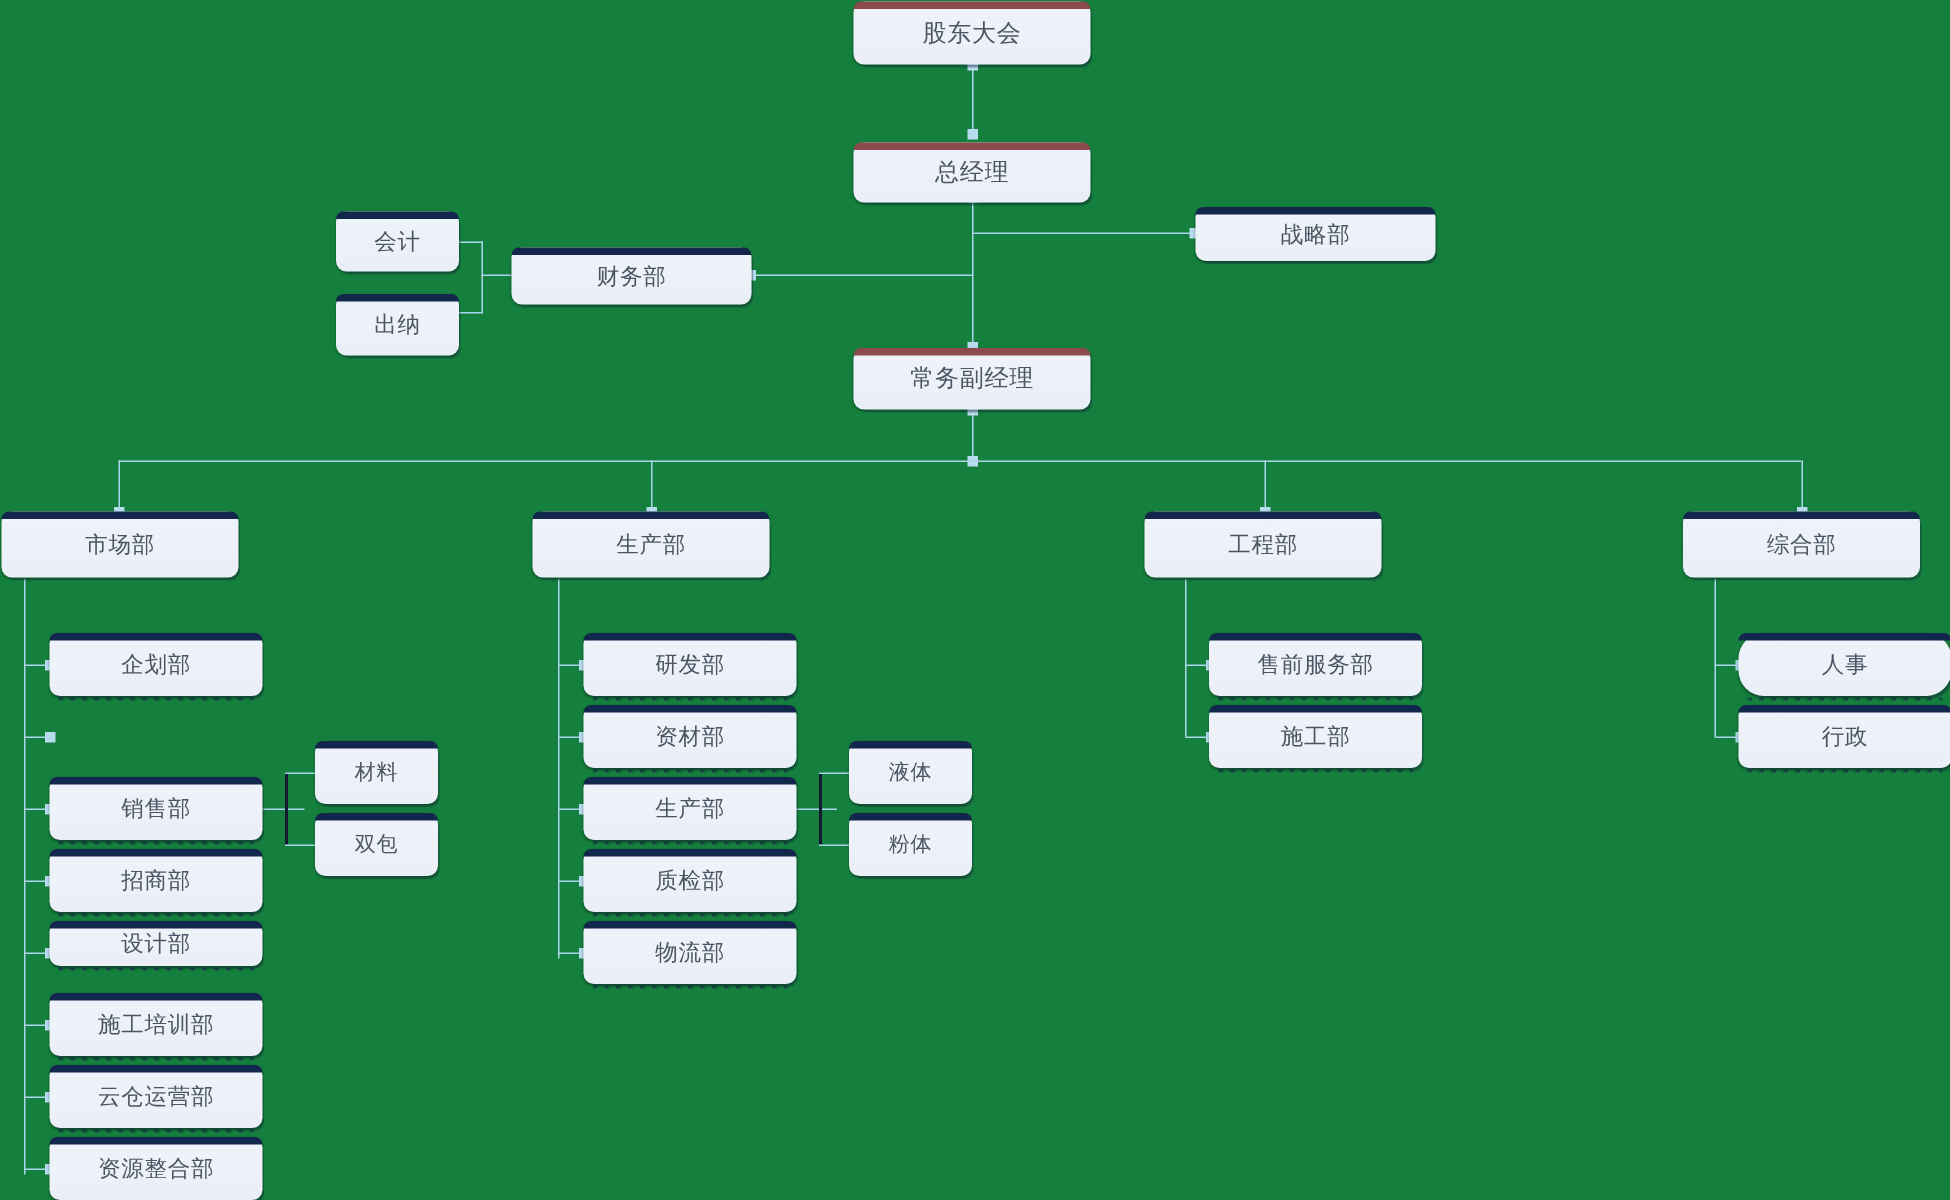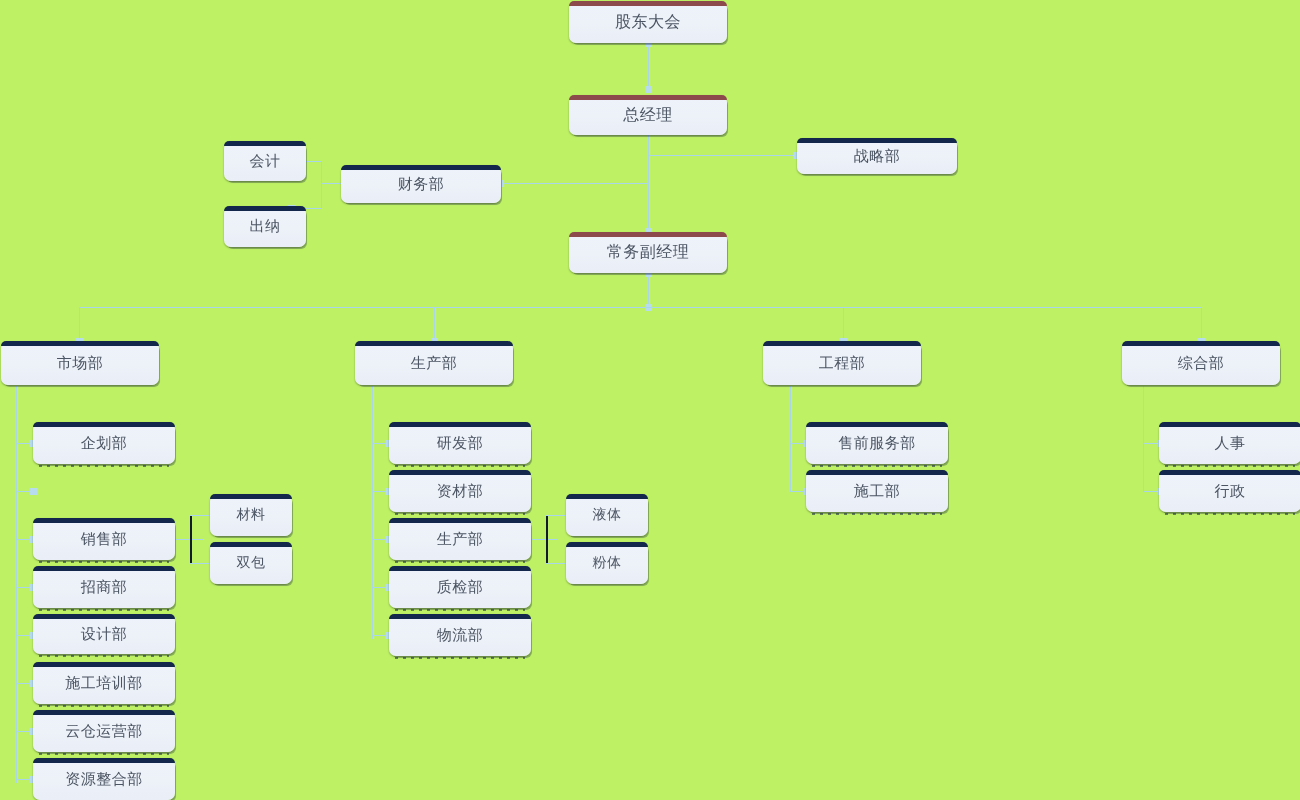--- a/index.html
+++ b/index.html
@@ -1,20 +1,20 @@
 <!DOCTYPE html>
 <html><head>
 <meta charset="utf-8">
 <title>Org Chart</title>
 <style>
   html,body{margin:0;padding:0;background:#000;}
   #canvas{
     position:relative;
     width:1300px;height:800px;
-    background:#bef264;
+    background:#15803d;
     overflow:hidden;
     font-family:Liberation Serif, serif;
   }
 
   
   .ln{position:absolute;background:#a9d6ea;}
   .ln.h{height:1px;}
   .ln.v{width:1px;}
   .ln.dark{background:#111a2e;}
   .dot{position:absolute;width:7px;height:7px;background:#b6dcee;}
@@ -147,53 +147,53 @@
   <div class="dot" style="left:1157px;top:488px;"></div>
 
   <div class="node red lv1 nocap" style="left:569px;top:1px;width:158px;height:42px;">股东大会</div>
 
   <div class="node red lv1 nocap" style="left:569px;top:95px;width:158px;height:40px;">总经理</div>
 
   <div class="node red lv1 nocap" style="left:569px;top:232px;width:158px;height:41px;">常务副经理</div>
 
   <div class="node navy lv3 nocap" style="left:224px;top:141px;width:82px;height:40px;">会计</div>
 
-  <div class="node navy lv3 nocap" style="left:224px;top:206px;width:82px;height:41px;">出纳</div>
+  <div class="node navy lv3 nocap" style="left:224px;top:196px;width:82px;height:41px;">出纳</div>
 
   <div class="node navy lv2 nocap" style="left:341px;top:165px;width:160px;height:38px;">财务部</div>
 
   <div class="node navy lv2 nocap" style="left:1px;top:341px;width:158px;height:44px;">市场部</div>
 
   <div class="node navy lv2 nocap" style="left:797px;top:138px;width:160px;height:36px;">战略部</div>
 
   <div class="node navy lv2 nocap" style="left:355px;top:341px;width:158px;height:44px;">生产部</div>
 
   <div class="node navy lv2 nocap" style="left:763px;top:341px;width:158px;height:44px;">工程部</div>
 
   <div class="node navy lv2 nocap" style="left:1122px;top:341px;width:158px;height:44px;">综合部</div>
 
   <div class="node navy lv3" style="left:33px;top:422px;width:142px;height:42px;">企划部</div>
   <div class="node navy lv3" style="left:33px;top:518px;width:142px;height:42px;">销售部</div>
   <div class="node navy lv3" style="left:33px;top:566px;width:142px;height:42px;">招商部</div>
-  <div class="node navy lv3" style="left:33px;top:614px;width:142px;height:40px;">设计部</div>
+  <div class="node navy lv3" style="left:33px;top:614px;width:142px;height:30px;">设计部</div>
   <div class="node navy lv3" style="left:33px;top:662px;width:142px;height:42px;">施工培训部</div>
   <div class="node navy lv3" style="left:33px;top:710px;width:142px;height:42px;">云仓运营部</div>
   <div class="node navy lv3" style="left:33px;top:758px;width:142px;height:42px;">资源整合部</div>
 
   <div class="node navy lv4 nocap" style="left:210px;top:494px;width:82px;height:42px;">材料</div>
   <div class="node navy lv4 nocap" style="left:210px;top:542px;width:82px;height:42px;">双包</div>
 
   <div class="node navy lv3" style="left:389px;top:422px;width:142px;height:42px;">研发部</div>
   <div class="node navy lv3" style="left:389px;top:470px;width:142px;height:42px;">资材部</div>
   <div class="node navy lv3" style="left:389px;top:518px;width:142px;height:42px;">生产部</div>
   <div class="node navy lv3" style="left:389px;top:566px;width:142px;height:42px;">质检部</div>
   <div class="node navy lv3" style="left:389px;top:614px;width:142px;height:42px;">物流部</div>
 
   <div class="node navy lv4 nocap" style="left:566px;top:494px;width:82px;height:42px;">液体</div>
   <div class="node navy lv4 nocap" style="left:566px;top:542px;width:82px;height:42px;">粉体</div>
 
   <div class="node navy lv3" style="left:806px;top:422px;width:142px;height:42px;">售前服务部</div>
   <div class="node navy lv3" style="left:806px;top:470px;width:142px;height:42px;">施工部</div>
 
-  <div class="node navy lv3" style="left:1159px;top:422px;width:142px;height:42px;">人事</div>
+  <div class="node navy lv3" style="left:1159px;top:422px;width:142px;height:42px;border-radius:17px;">人事</div>
   <div class="node navy lv3" style="left:1159px;top:470px;width:142px;height:42px;">行政</div>
 
 </div>
 
 </body></html>

